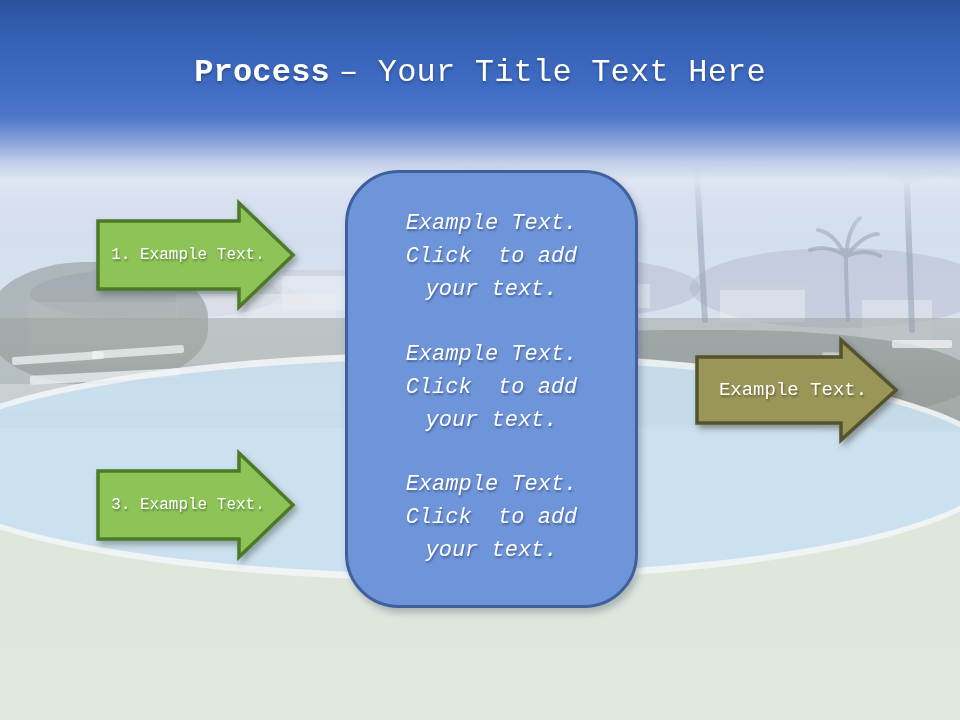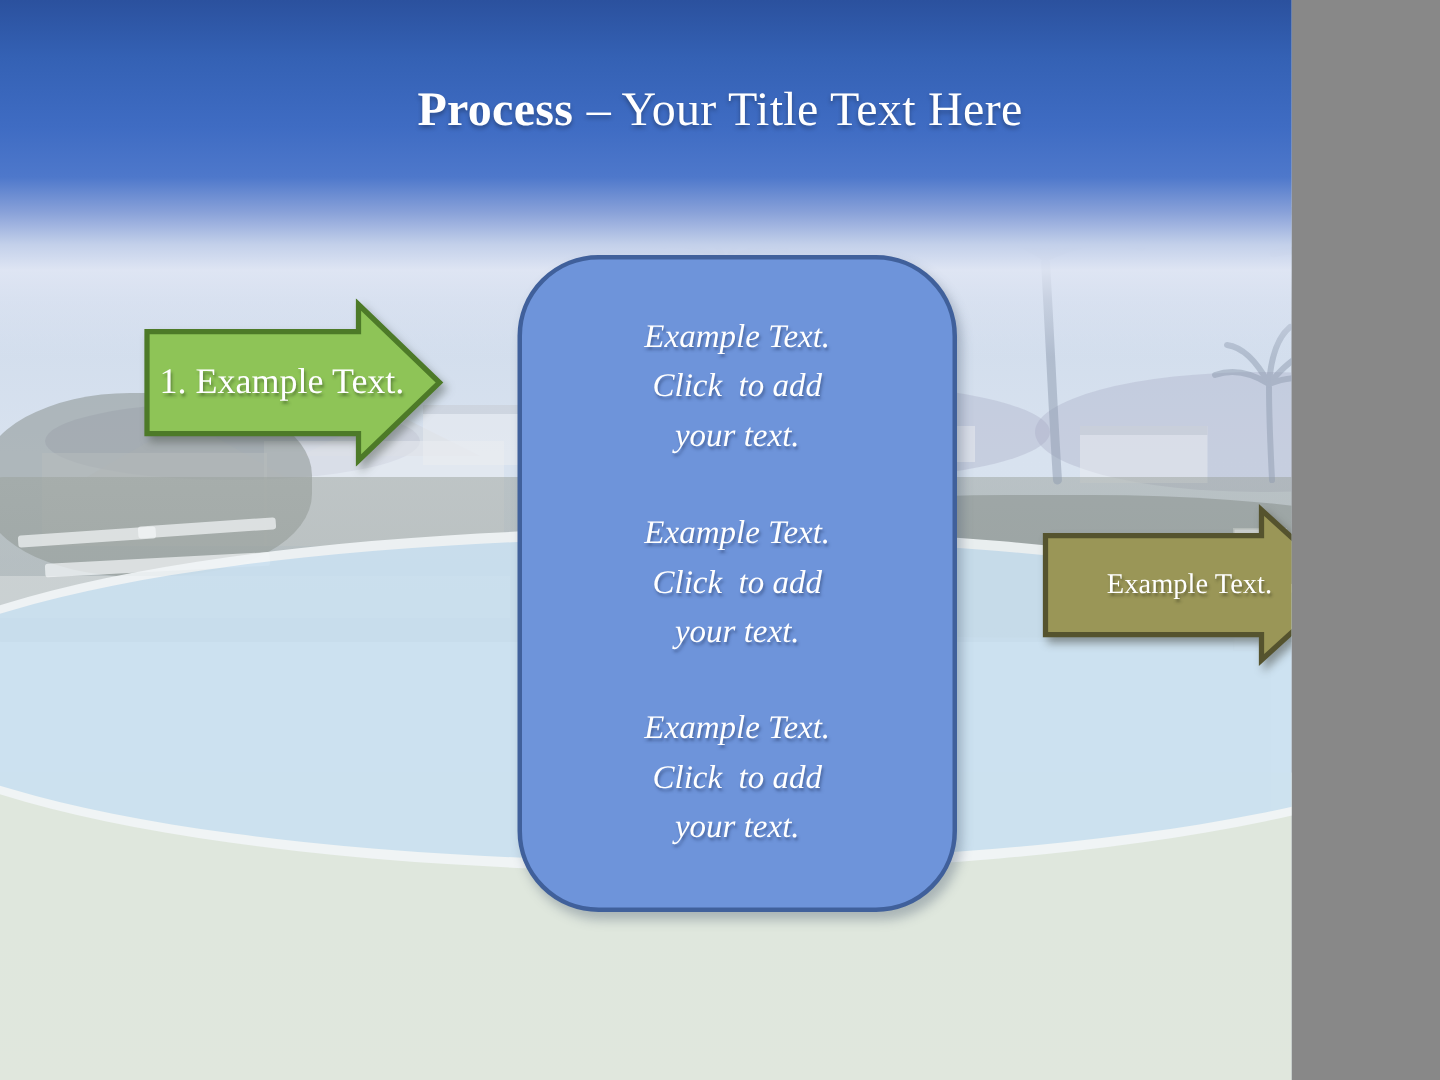--- a/index.html
+++ b/index.html
@@ -1,18 +1,18 @@
 <!DOCTYPE html>
 <html><head>
 <meta charset="utf-8">
 <style>
   html,body{margin:0;padding:0;background:#888;}
   .slide{
-    position:relative;width:861px;height:720px;overflow:hidden;
-    font-family:Liberation Serif, serif;
+    position:relative;width:960px;height:720px;overflow:hidden;
+    font-family:Liberation Mono, monospace;
     background:linear-gradient(#c2d1e7 0%, #d8e2ef 42%, #dce5f0 100%);
   }
   
   .photo{position:absolute;inset:0;}
   .photo *{position:absolute;}
   .mountain{background:#a6aac2;border-radius:50%;opacity:.35;}
   .bldg{background:#eceef1;opacity:.5;}
   .roof{opacity:.5;background:#cfd3da;clip-path:polygon(0 100%,50% 0,100% 100%);}
   .hedge{background:linear-gradient(#9aa19b,#8d958e);opacity:.5;border-radius:12px;}
   .treemass{background:#848c87;opacity:.5;border-radius:45%;}
@@ -38,21 +38,21 @@
     color:#fff;font-size:32px;letter-spacing:.2px;
     text-shadow:0 2px 3px rgba(0,0,0,.3);
   }
   .title .t-bold{font-weight:bold;}
   .title .t-rest{font-weight:normal;margin-left:9px;}
   
   .arrow{position:absolute;width:202px;height:112px;}
   .arrow svg{position:absolute;inset:0;filter:drop-shadow(3px 4px 3px rgba(50,60,50,.40));}
   .arrow .lbl{
     position:absolute;inset:0;display:flex;align-items:center;justify-content:center;
-    padding-right:16px;color:#fff;font-size:24px;
+    padding-right:16px;color:#fff;font-size:16px;
     text-shadow:1px 2px 2px rgba(30,50,20,.45);
   }
   .arrow-result{position:absolute;left:694px;top:336px;width:206px;height:108px;}
   .arrow-result svg{position:absolute;inset:0;filter:drop-shadow(3px 4px 3px rgba(50,50,40,.45));}
   .arrow-result .lbl{
     position:absolute;inset:0;display:flex;align-items:center;justify-content:center;
     padding-right:8px;color:#fff;font-size:19px;
     text-shadow:1px 2px 2px rgba(40,40,20,.45);
   }
   
@@ -143,20 +143,26 @@
   </div>
 
   <div class="arrow" style="left:95px;top:199px;">
     <svg viewBox="0 0 202 112">
       <polygon points="3,22 144,22 144,4 198,56 144,108 144,90 3,90" stroke="#4d7a28" stroke-width="3.5" fill="#8ec457"></polygon>
     </svg>
     <div class="lbl">1. Example Text.</div>
   </div>
 
 
+  <div class="arrow" style="left:95px;top:449px;">
+    <svg viewBox="0 0 202 112">
+      <polygon points="3,22 144,22 144,4 198,56 144,108 144,90 3,90" stroke="#4d7a28" stroke-width="3.5" fill="#8ec457"></polygon>
+    </svg>
+    <div class="lbl">3. Example Text.</div>
+  </div>
 
   <div class="center-box">
     <p class="blk">Example Text.
 Click  to add
 your text.</p>
     <p class="blk">Example Text.
 Click  to add
 your text.</p>
     <p class="blk">Example Text.
 Click  to add

